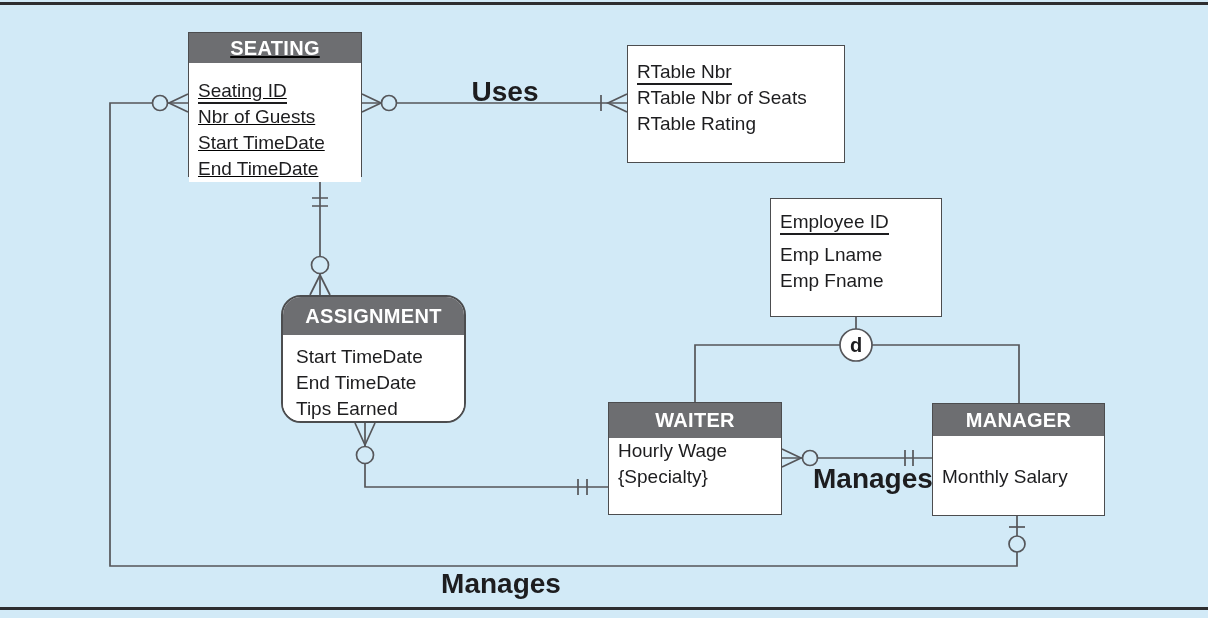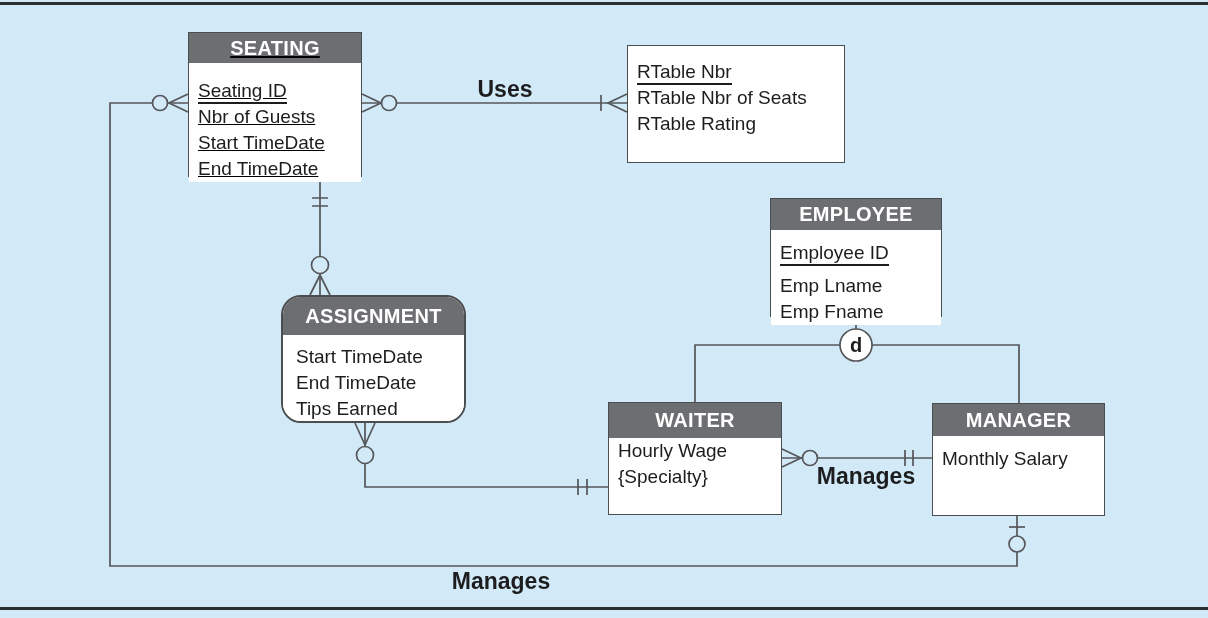--- a/index.html
+++ b/index.html
@@ -26,21 +26,21 @@
   .attr {
     font-size:19px; font-weight:500; color:#1d1d1f;
     line-height:26px; padding:0 9px; white-space:nowrap;
   }
   .attr.pk span { border-bottom:2px solid #1d1d1f; padding-bottom:1px; }
   .attr.gap-after { margin-bottom:7px; }
 
   .rounded { border-radius:20px; overflow:hidden; border-width:2px;margin-left:8px; }
 
   .rel-label {
-    position:absolute; font-size:23px; font-weight:bold; color:#1d1d1f;
+    position:absolute; font-size:28px; font-weight:bold; color:#1d1d1f;
     text-align:center; white-space:nowrap;
   }
 
   svg.connectors { position:absolute; left:0; top:0; pointer-events:none; }
   svg.connectors path, svg.connectors circle {
     stroke:#55565a; stroke-width:1.7; fill:none;
   }
   svg.connectors circle.mask { fill:#d2eaf7; }
   svg.connectors circle.d-circle { fill:#ffffff; }
   svg.connectors text.d-text {
@@ -117,21 +117,20 @@
 
   <div class="entity" style="left:627px; top:45px; width:218px; height:118px;">
     <div class="entity-body" style="padding-top:13px;">
       <div class="attr pk"><span>RTable Nbr</span></div>
       <div class="attr">RTable Nbr of Seats</div>
       <div class="attr">RTable Rating</div>
     </div>
   </div>
 
   <div class="entity" style="left:770px; top:198px; width:172px; height:119px;">
-    <div class="entity-header" style="height:31px; line-height:31px;">EMPLOYEE</div>
     <div class="entity-body" style="padding-top:10px;">
       <div class="attr pk gap-after"><span>Employee ID</span></div>
       <div class="attr">Emp Lname</div>
       <div class="attr">Emp Fname</div>
     </div>
   </div>
 
   <div class="entity rounded" style="left:273px; top:295px; width:185px; height:128px;">
     <div class="entity-header" style="height:38px; line-height:38px;">ASSIGNMENT</div>
     <div class="entity-body" style="padding-top:9px;">
@@ -144,21 +143,21 @@
   <div class="entity" style="left:608px; top:402px; width:174px; height:113px;">
     <div class="entity-header" style="height:35px; line-height:35px;">WAITER</div>
     <div class="entity-body" style="">
       <div class="attr">Hourly Wage</div>
       <div class="attr">{Specialty}</div>
     </div>
   </div>
 
   <div class="entity" style="left:932px; top:403px; width:173px; height:113px;">
     <div class="entity-header" style="height:32px; line-height:32px;">MANAGER</div>
-    <div class="entity-body" style="padding-top:10px;">
+    <div class="entity-body" style="padding-top:28px;">
       <div class="attr">Monthly Salary</div>
     </div>
   </div>
 
   <div class="rel-label" style="left:455px; top:76px; width:100px;">Uses</div>
   <div class="rel-label" style="left:813px; top:463px; width:106px;">Manages</div>
   <div class="rel-label" style="left:441px; top:568px; width:120px;">Manages</div>
 
 </div>
 

